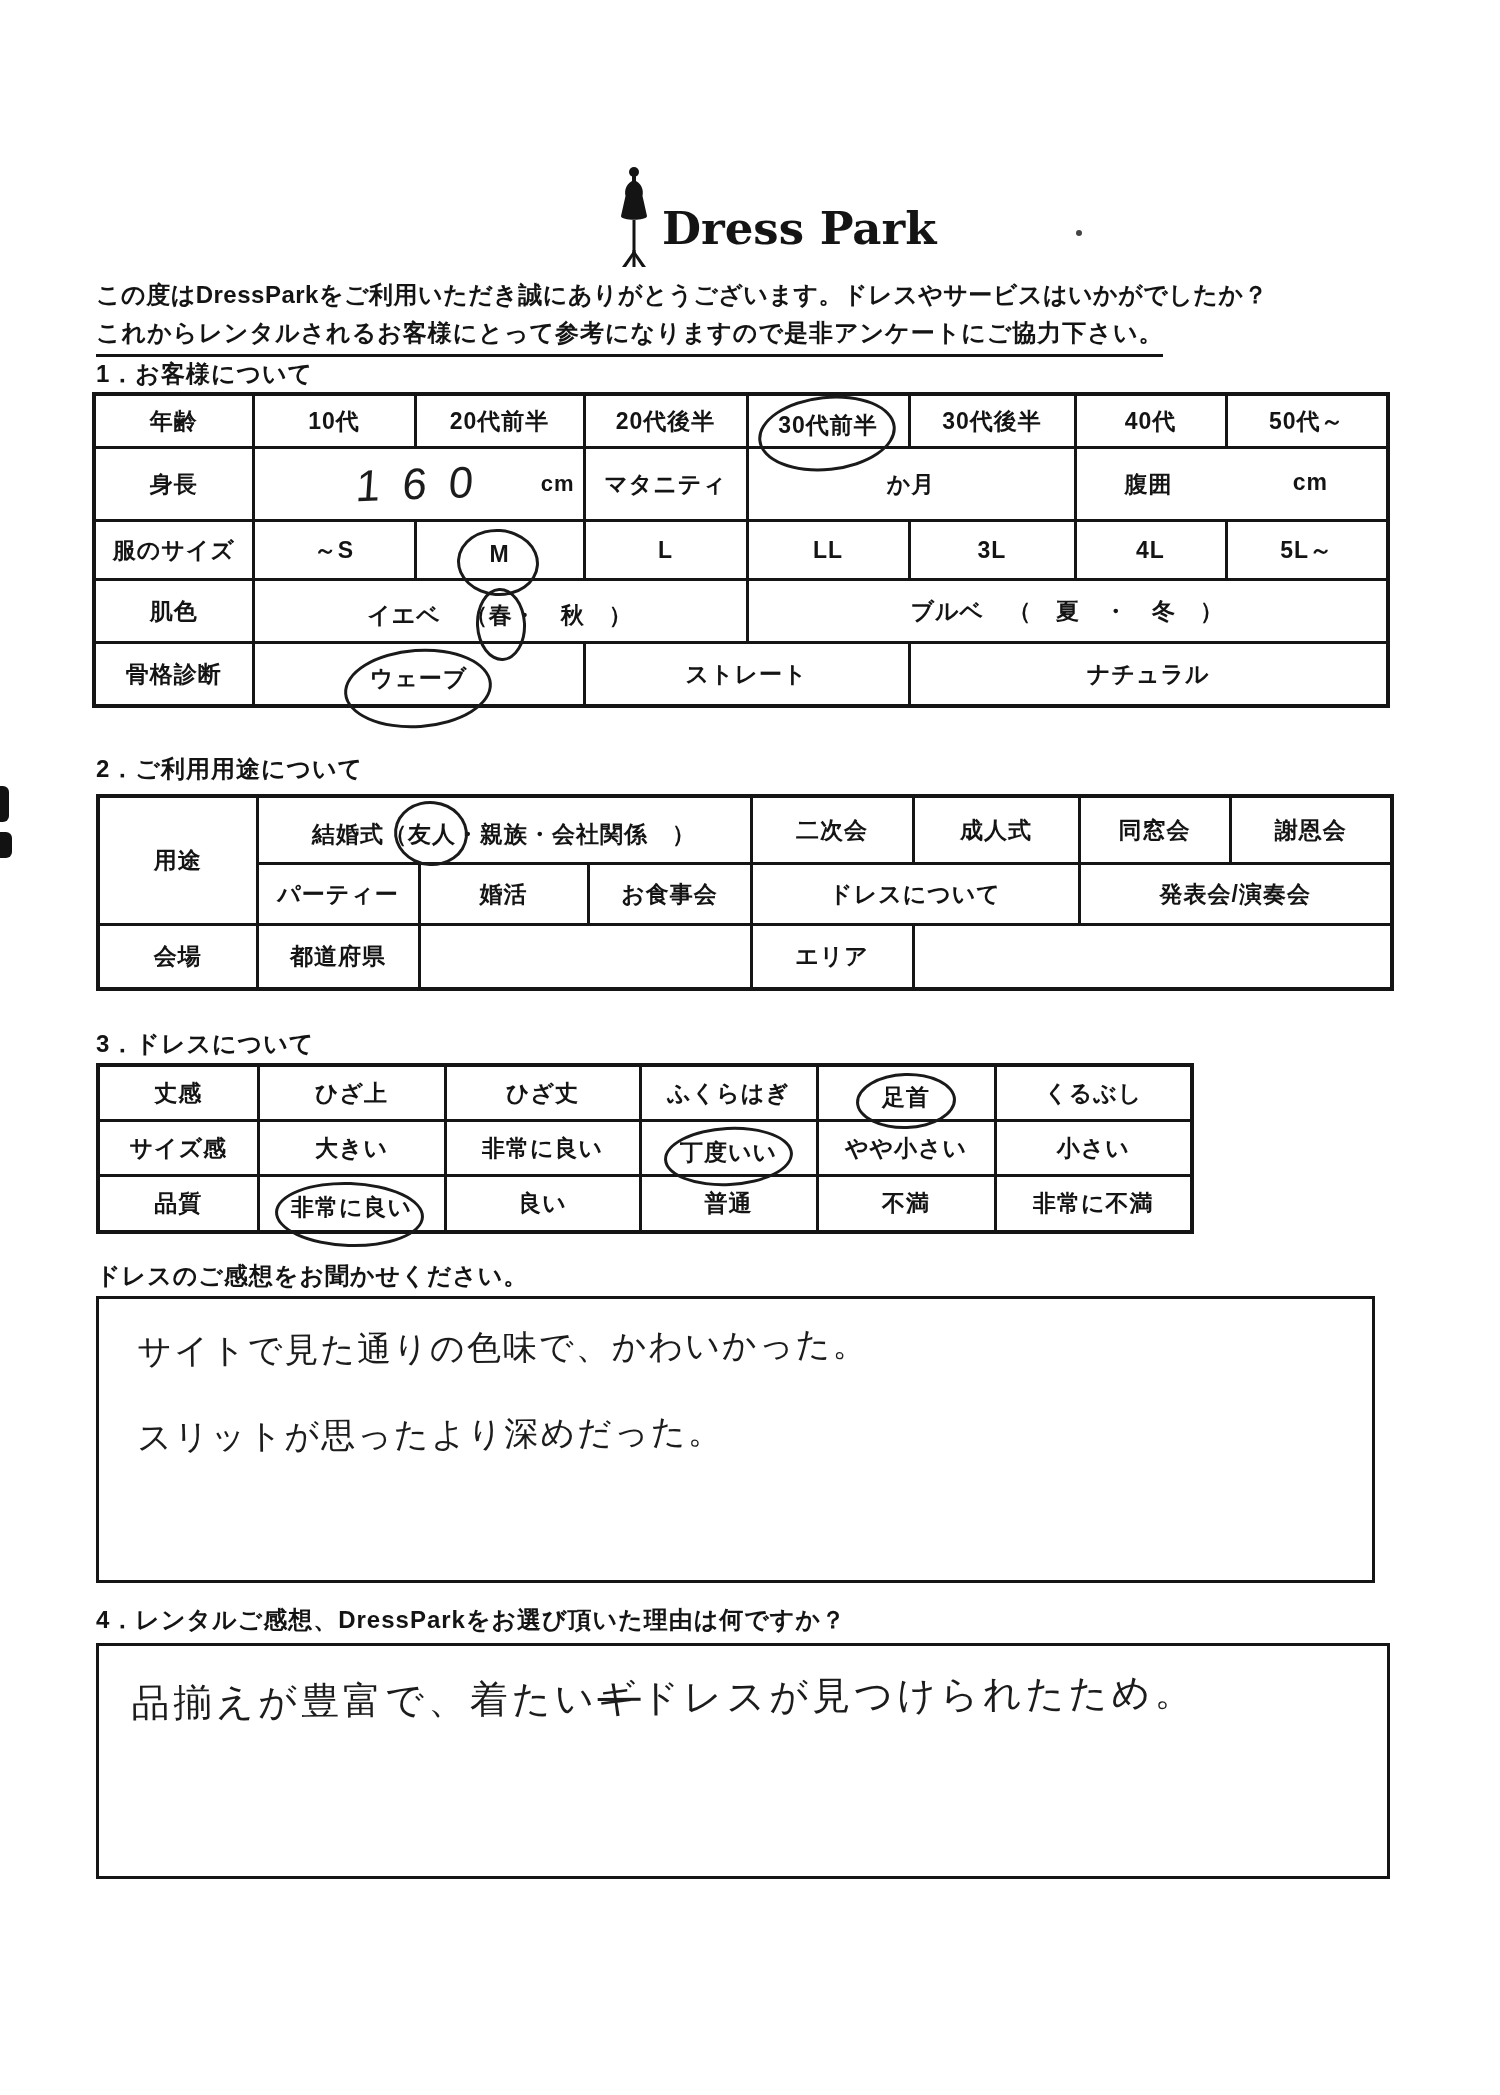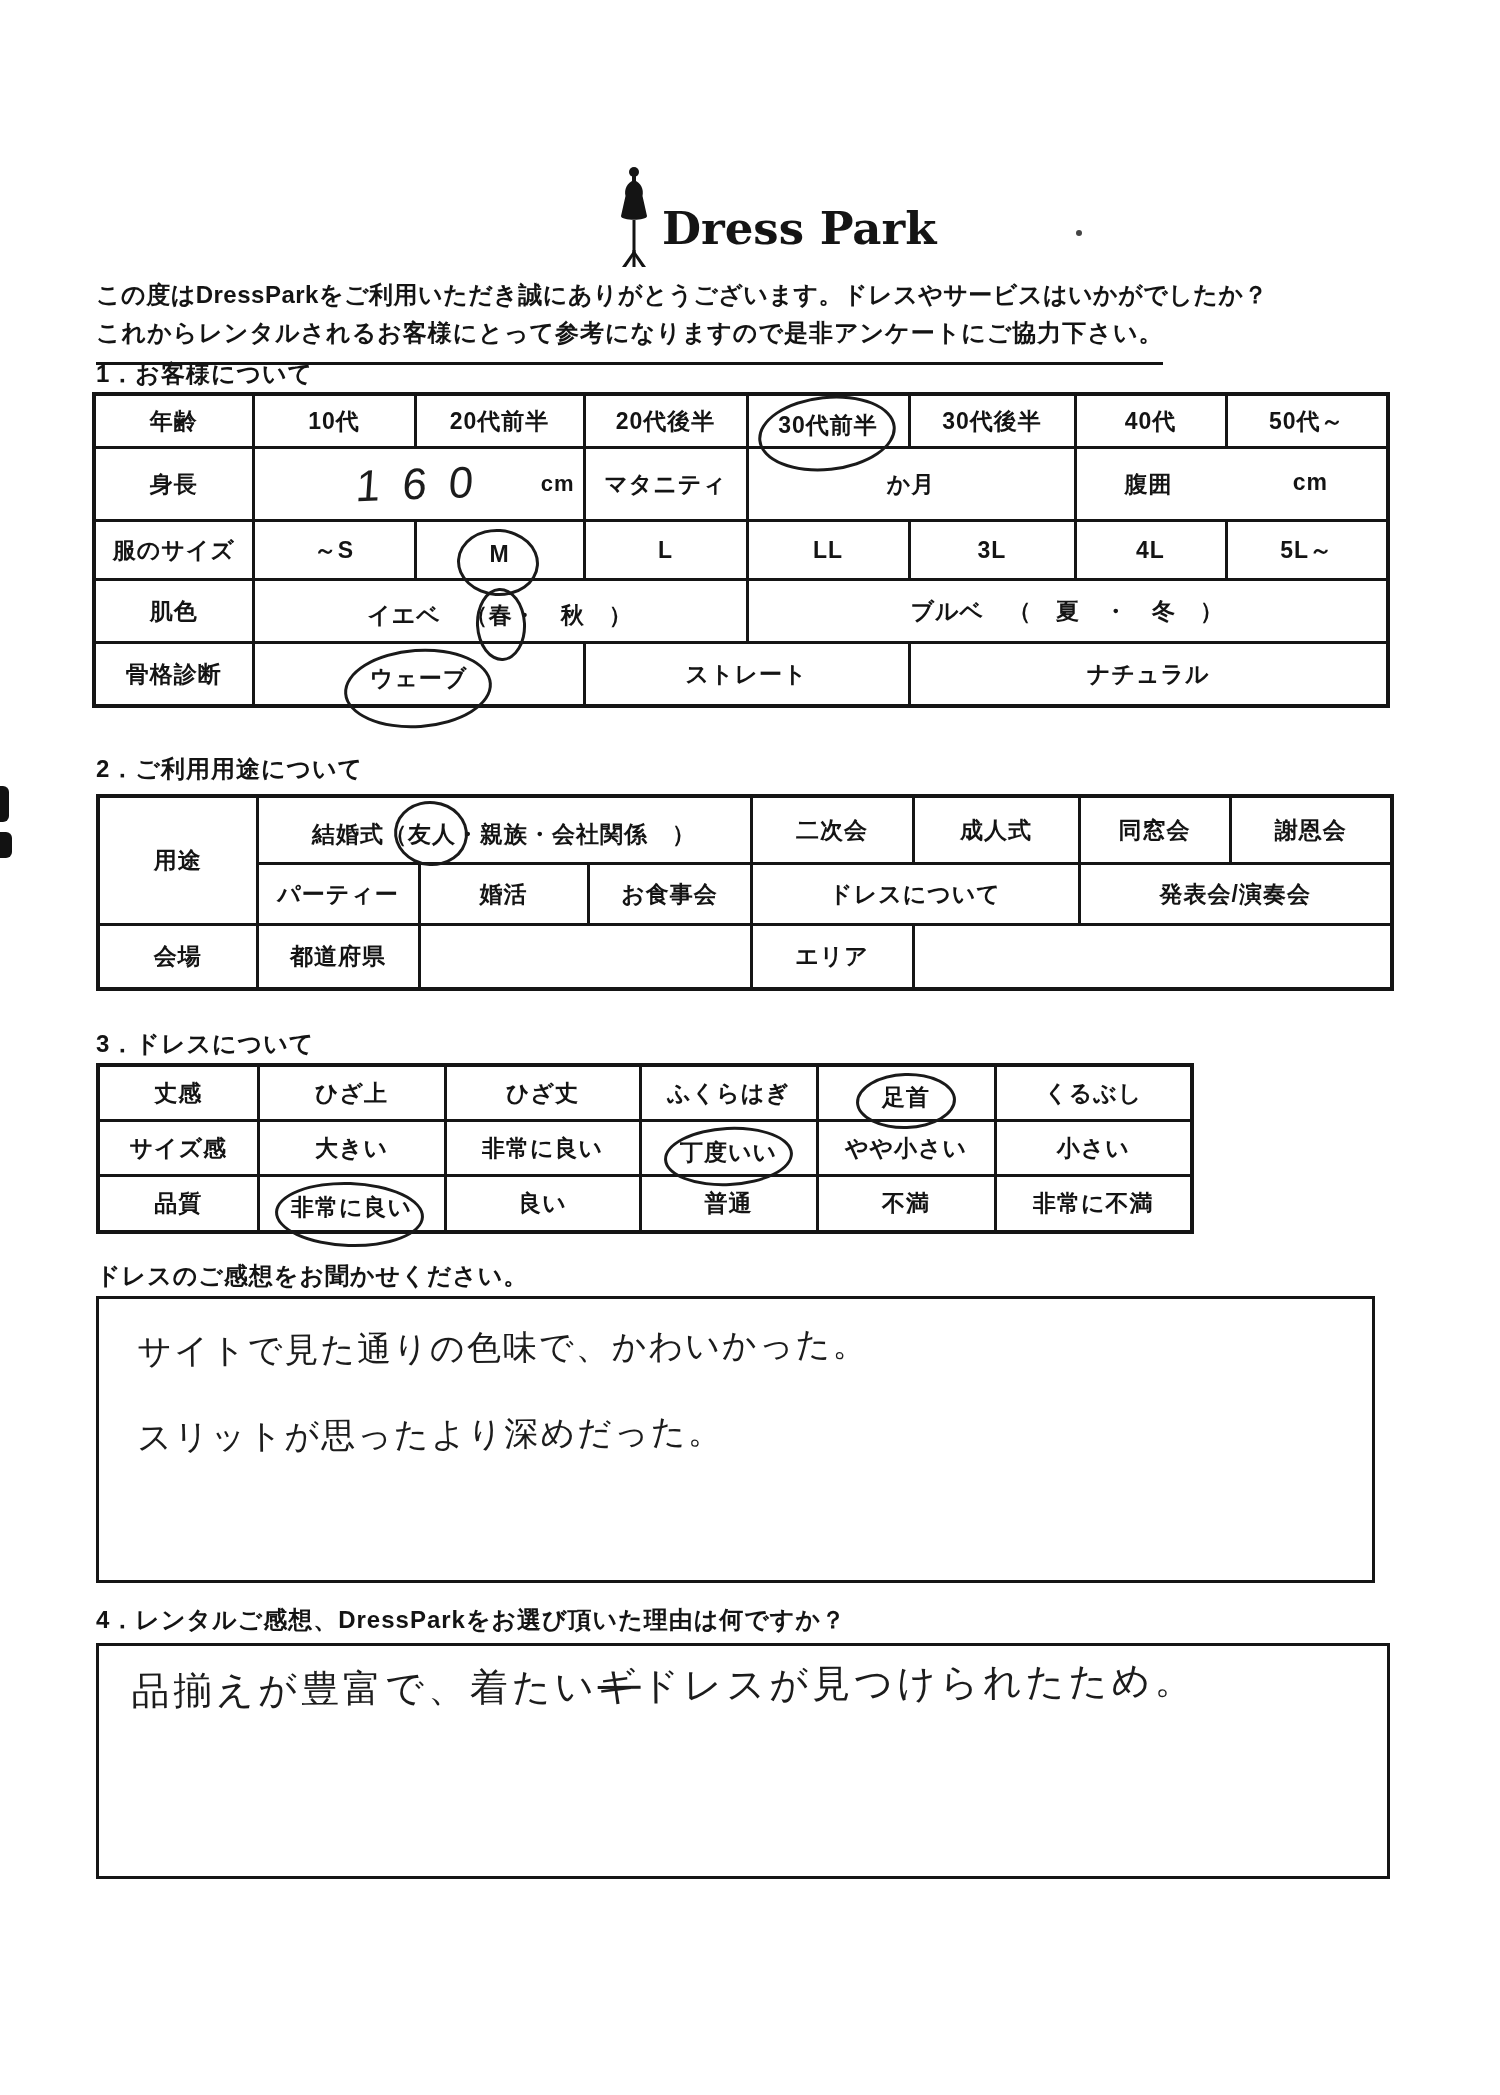--- a/index.html
+++ b/index.html
@@ -16,21 +16,21 @@
     font-family:"DejaVu Serif","Liberation Serif",serif;
     font-size:45px; font-weight:600; letter-spacing:0px; color:#141414;
     margin-left:10px; margin-top:36px; white-space:nowrap;
   }
   .speck { position:absolute; left:1076px; top:230px; width:6px; height:6px; background:#444; border-radius:50%; }
 
   
   .intro { position:absolute; left:96px; top:276px; width:1330px; font-size:24px; line-height:38px; }
   .intro-1 { font-weight:600; letter-spacing:0.5px; white-space:nowrap; }
   .intro-2 { font-weight:800; letter-spacing:1px; white-space:nowrap;
-             border-bottom:3px solid #141414; padding-bottom:10px; display:inline-block; }
+             border-bottom:3px solid #141414; padding-bottom:2px; display:inline-block; }
 
   
   .sec-heading { position:absolute; left:96px; font-size:24px; font-weight:800; letter-spacing:1px; white-space:nowrap; }
   .h1 { top:358px; } .h2 { top:753px; } .h3 { top:1028px; }
   .h-feedback { top:1260px; } .h4 { top:1604px; }
 
   
   table.t { position:absolute; border-collapse:collapse; table-layout:fixed; border:4px solid #151515; }
   table.t td { border:3px solid #151515; text-align:center; vertical-align:middle;
                font-size:23px; font-weight:700; letter-spacing:1px; padding:0; overflow:visible; }
@@ -62,21 +62,21 @@
   .c-wave::after    { inset:-14px -24px -34px -26px; transform:rotate(-4deg); }
   .c-friend::after  { inset:-18px -12px -16px -14px; transform:rotate(6deg); }
   .c-ankle::after   { inset:-9px -26px -16px -26px; transform:rotate(-2deg); }
   .c-fit::after     { inset:-10px -16px -18px -16px; transform:rotate(-3deg); }
   .c-quality::after { inset:-10px -12px -24px -16px; transform:rotate(2deg); }
 
   
   .answer-box { position:absolute; border:3px solid #151515; background:#fff; }
   .box-dress  { left:96px; top:1296px; width:1279px; height:287px; padding:30px 38px 0 38px; box-sizing:border-box; }
   .box-dress .hw-line + .hw-line { margin-top:40px; }
-  .box-reason { left:96px; top:1643px; width:1294px; height:236px; padding:20px 20px 0 32px; box-sizing:border-box; }
+  .box-reason { left:96px; top:1643px; width:1294px; height:236px; padding:32px 20px 0 32px; box-sizing:border-box; }
 
   
   .footer { position:absolute; left:96px; top:1893px; width:1306px; text-align:right;
             font-size:23px; font-weight:600; letter-spacing:1px; }
 
   
   .artifact { position:absolute; left:0; background:#121212; }
   .art-1 { top:786px; width:9px;  height:36px; border-radius:0 6px 6px 0; }
   .art-2 { top:832px; width:12px; height:26px; border-radius:0 6px 6px 0; }
 </style>

